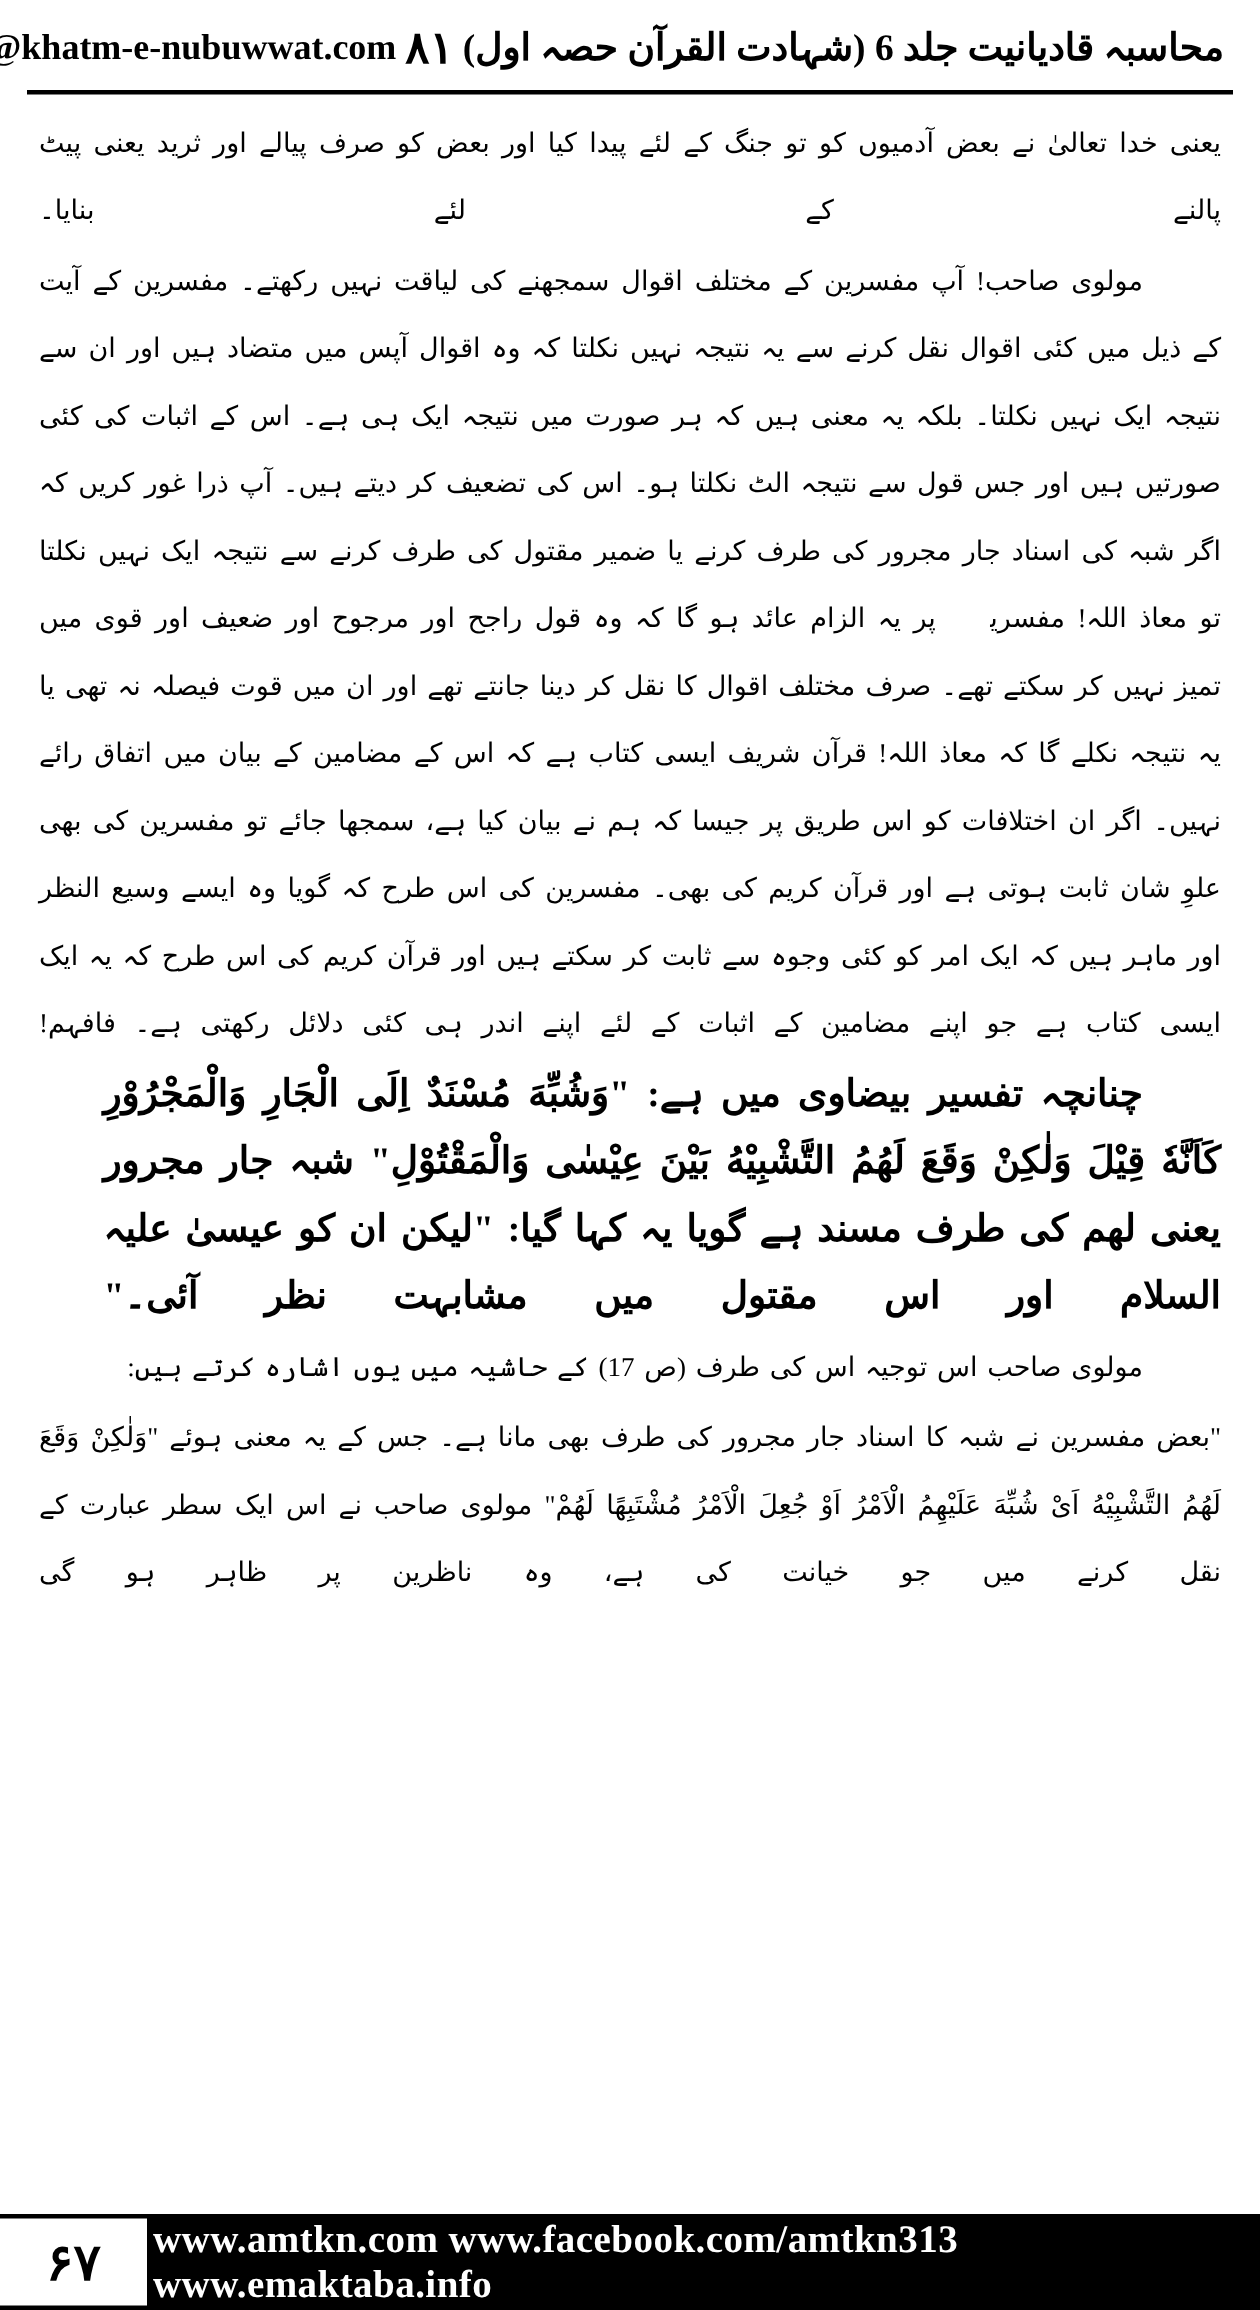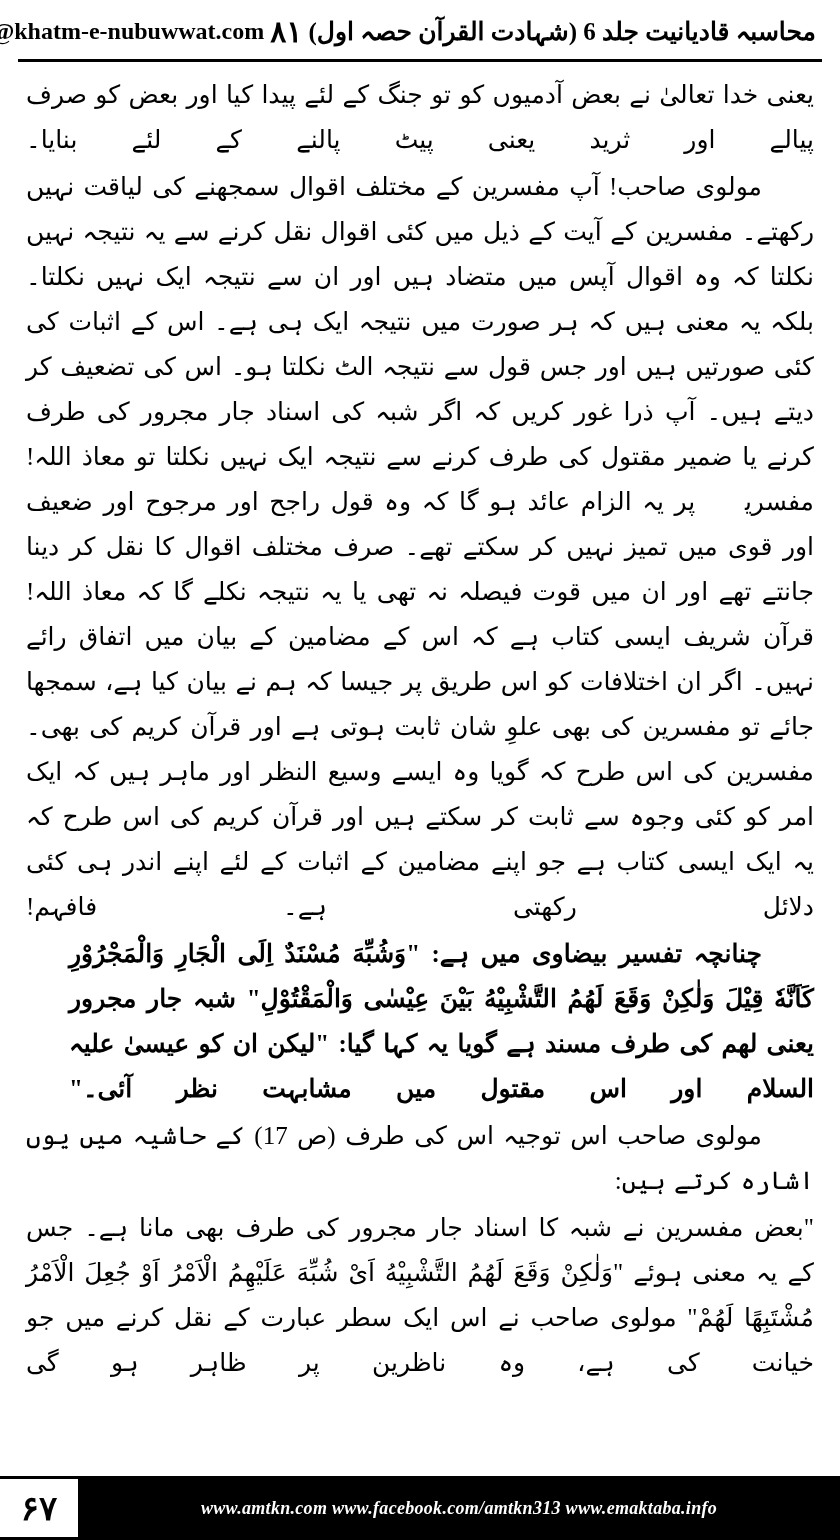--- a/index.html
+++ b/index.html
@@ -61,21 +61,21 @@
   
   .content {
     direction: rtl;
     text-align: justify;
     text-align-last: justify;
     padding: 10px 26px 0 26px;
     box-sizing: border-box;
   }
   .para {
     font-family: "Liberation Serif", serif;
-    font-size: 25px;
+    font-size: 18px;
     line-height: 45px;
     margin: 0 0 2px 0;
     text-align: justify;
     text-align-last: justify;
     word-spacing: 2px;
   }
   .para.indent-first {
     text-indent: 52px;
   }
   .para.last-center {
@@ -91,44 +91,43 @@
   .footer {
     position: absolute;
     left: 0;
     right: 0;
     bottom: 0;
     height: 64px;
     display: flex;
     align-items: stretch;
   }
   .footer-page {
-    width: 78px;
+    width: 98px;
     background: #ffffff;
     border-top: 3px solid #000;
     border-right: 0;
     display: flex;
     align-items: center;
     justify-content: center;
     font-size: 34px;
     font-weight: 700;
     border-bottom: 3px solid #000;
     box-sizing: border-box;
   }
   .footer-bar {
     flex: 1;
     background: #000000;
     color: #ffffff;
     display: flex;
     align-items: center;
     justify-content: center;
     font-family: "Liberation Serif", serif;
-    font-size: 18px;
+    font-size: 26px;
     font-weight: 700;
     letter-spacing: 0.3px;
-    font-style: italic;
   }
   .footer-bar span { padding: 0 4px; }
 </style>
 </head>
 <body>
 
 <div class="page">
 
   <div class="header">
     <div class="header-right">محاسبہ قادیانیت جلد 6 (شہادت القرآن حصہ اول)</div>

